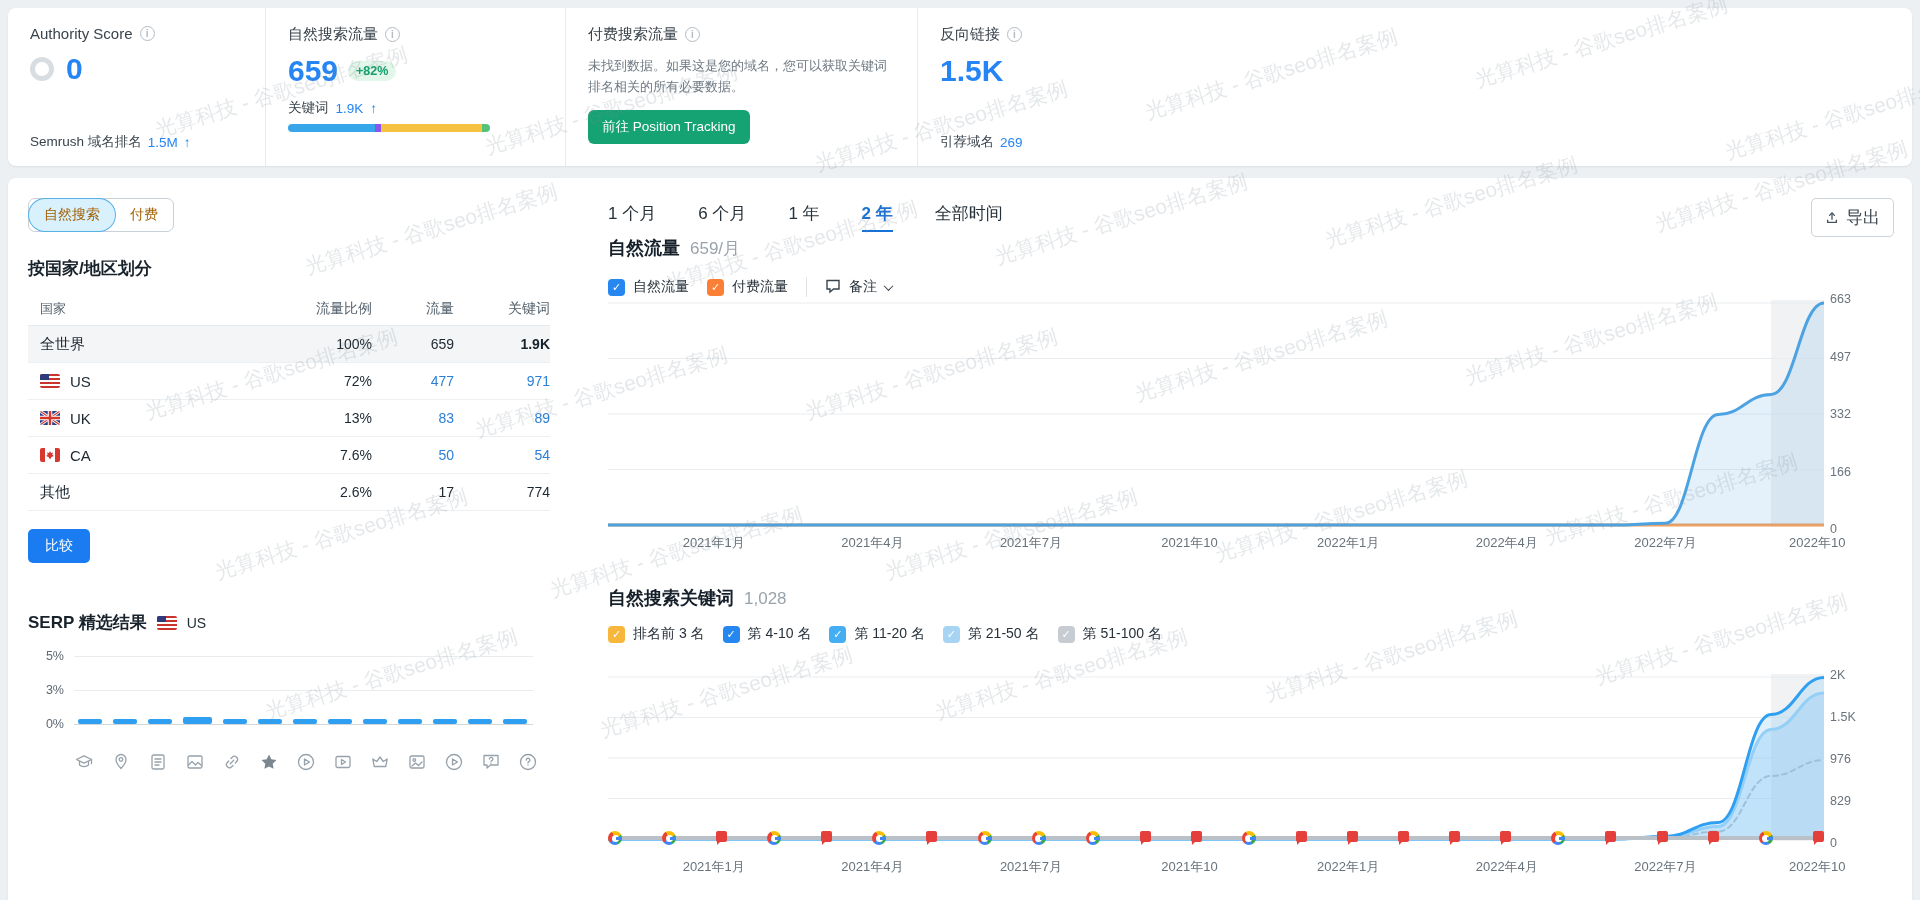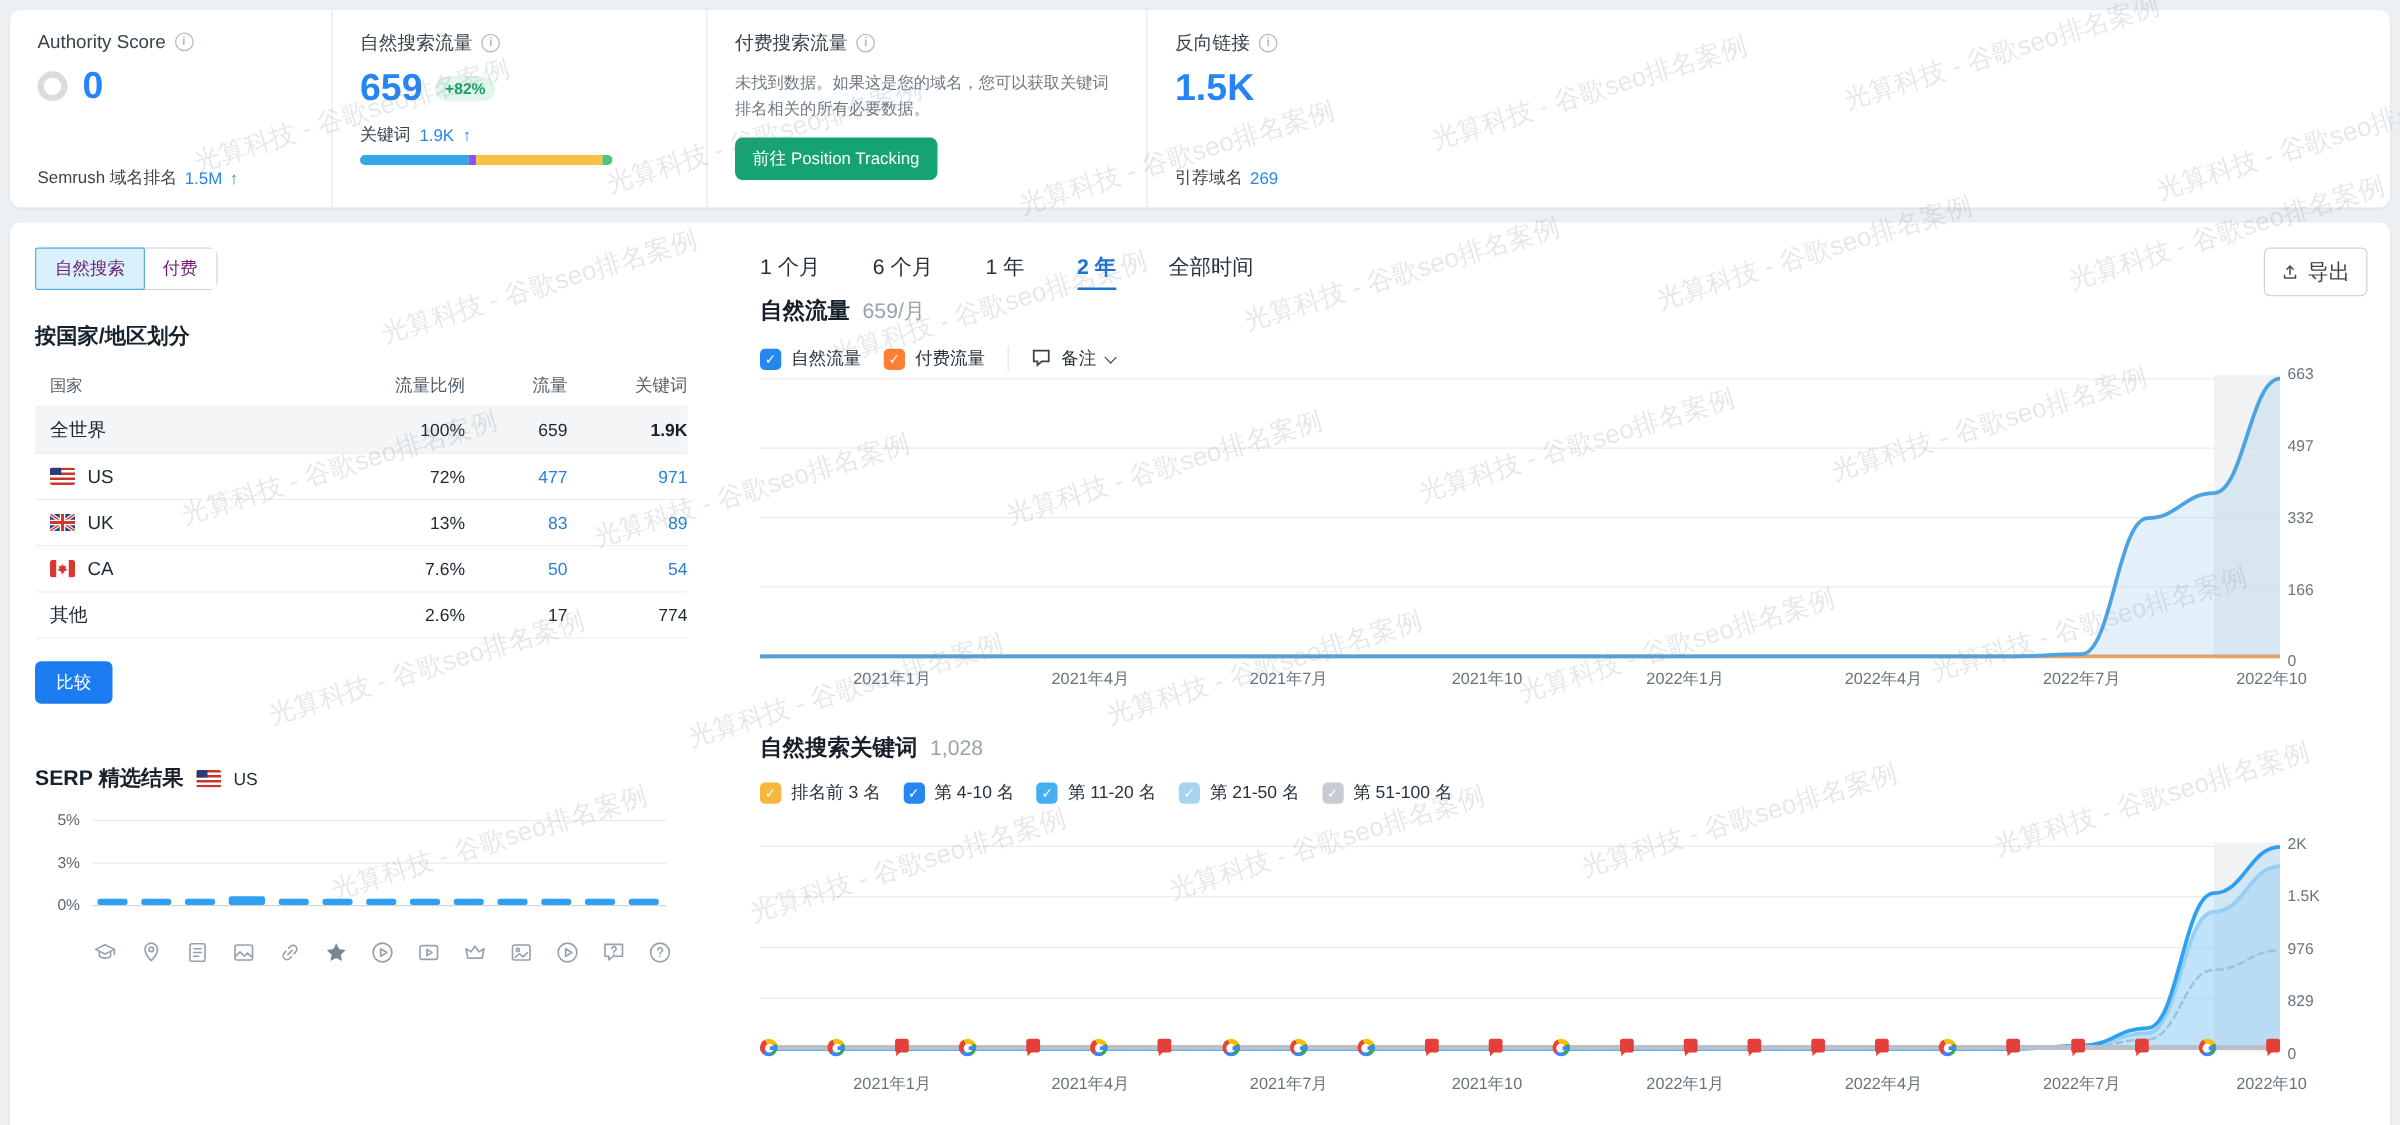--- a/index.html
+++ b/index.html
@@ -25,21 +25,21 @@
   .kw-row{display:flex;align-items:center;gap:7px;font-size:13.5px;color:#39434c;margin-top:13px}
   .intent-bar{margin-top:7px;width:202px;height:8px;border-radius:4px;overflow:hidden;display:flex}
   .intent-bar i{display:block;height:100%}
   .paid-msg{font-size:13px;color:#6f7983;line-height:1.65;margin-top:11px;max-width:305px}
   .green-btn{display:inline-block;margin-top:12px;background:#16a374;color:#fff;font-size:13.5px;
              padding:8px 14px;border-radius:6px;border:none;cursor:pointer}
   
   .main{position:absolute;left:8px;top:178px;width:1904px;height:730px}
   .leftcol{position:absolute;left:0;top:0;width:562px;height:100%;padding:20px}
   .seg-tabs{display:inline-flex;border:1px solid #c9d0d6;border-radius:7px}
-  .seg{padding:7px 15px;font-size:14px;color:#701a75;background:#fff;cursor:pointer;border-radius:1px}
+  .seg{padding:7px 15px;font-size:14px;color:#a16207;background:#fff;cursor:pointer;border-radius:16px}
   .seg.active{background:#d9f0fd;box-shadow:0 0 0 1px #58b0e7;position:relative}
   .h2{font-size:17px;font-weight:bold;color:#18222b}
   .left-h2{margin:25px 0 12px}
   .c-table{width:522px}
   .c-head,.c-row{display:grid;grid-template-columns:1fr 66px 78px 82px 96px;align-items:center}
   .c-head{height:34px;font-size:13px;color:#525f6a;border-bottom:1px solid #e7eaed}
   .c-row{height:37px;border-bottom:1px solid #edf0f2;font-size:15px;color:#1d2730}
   .c-row.hl{background:#f3f5f7}
   .cell-r{text-align:right;font-size:14px}
   .lnk{color:#2b7fd6;cursor:pointer}

